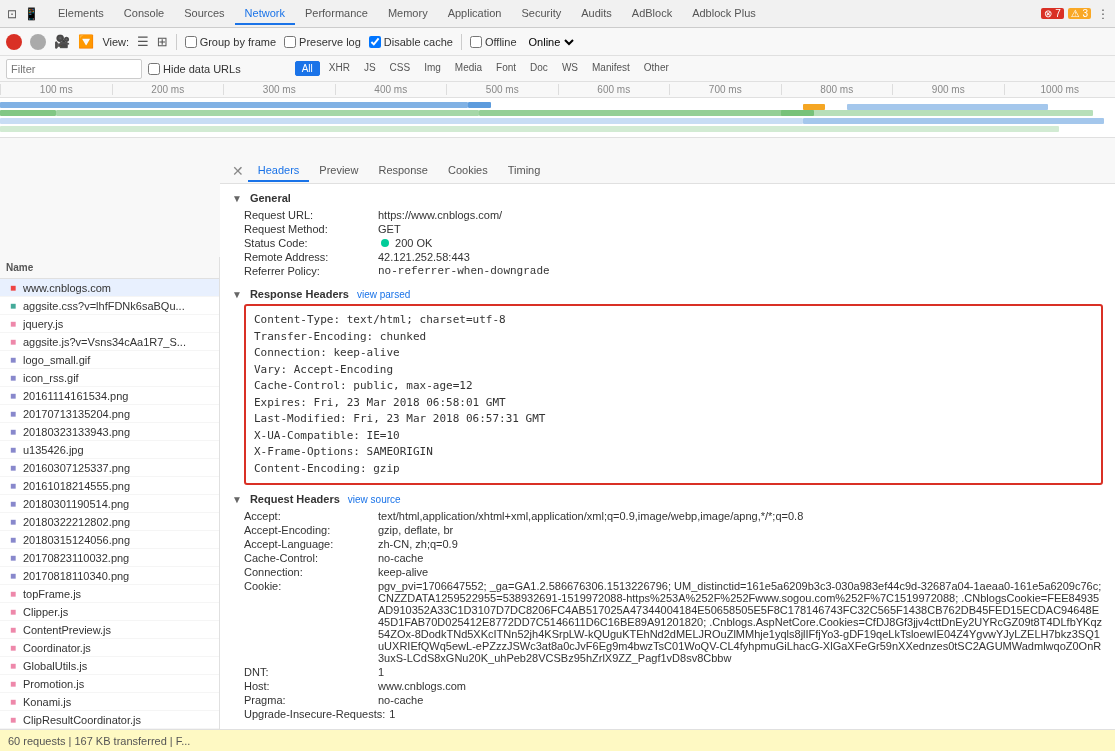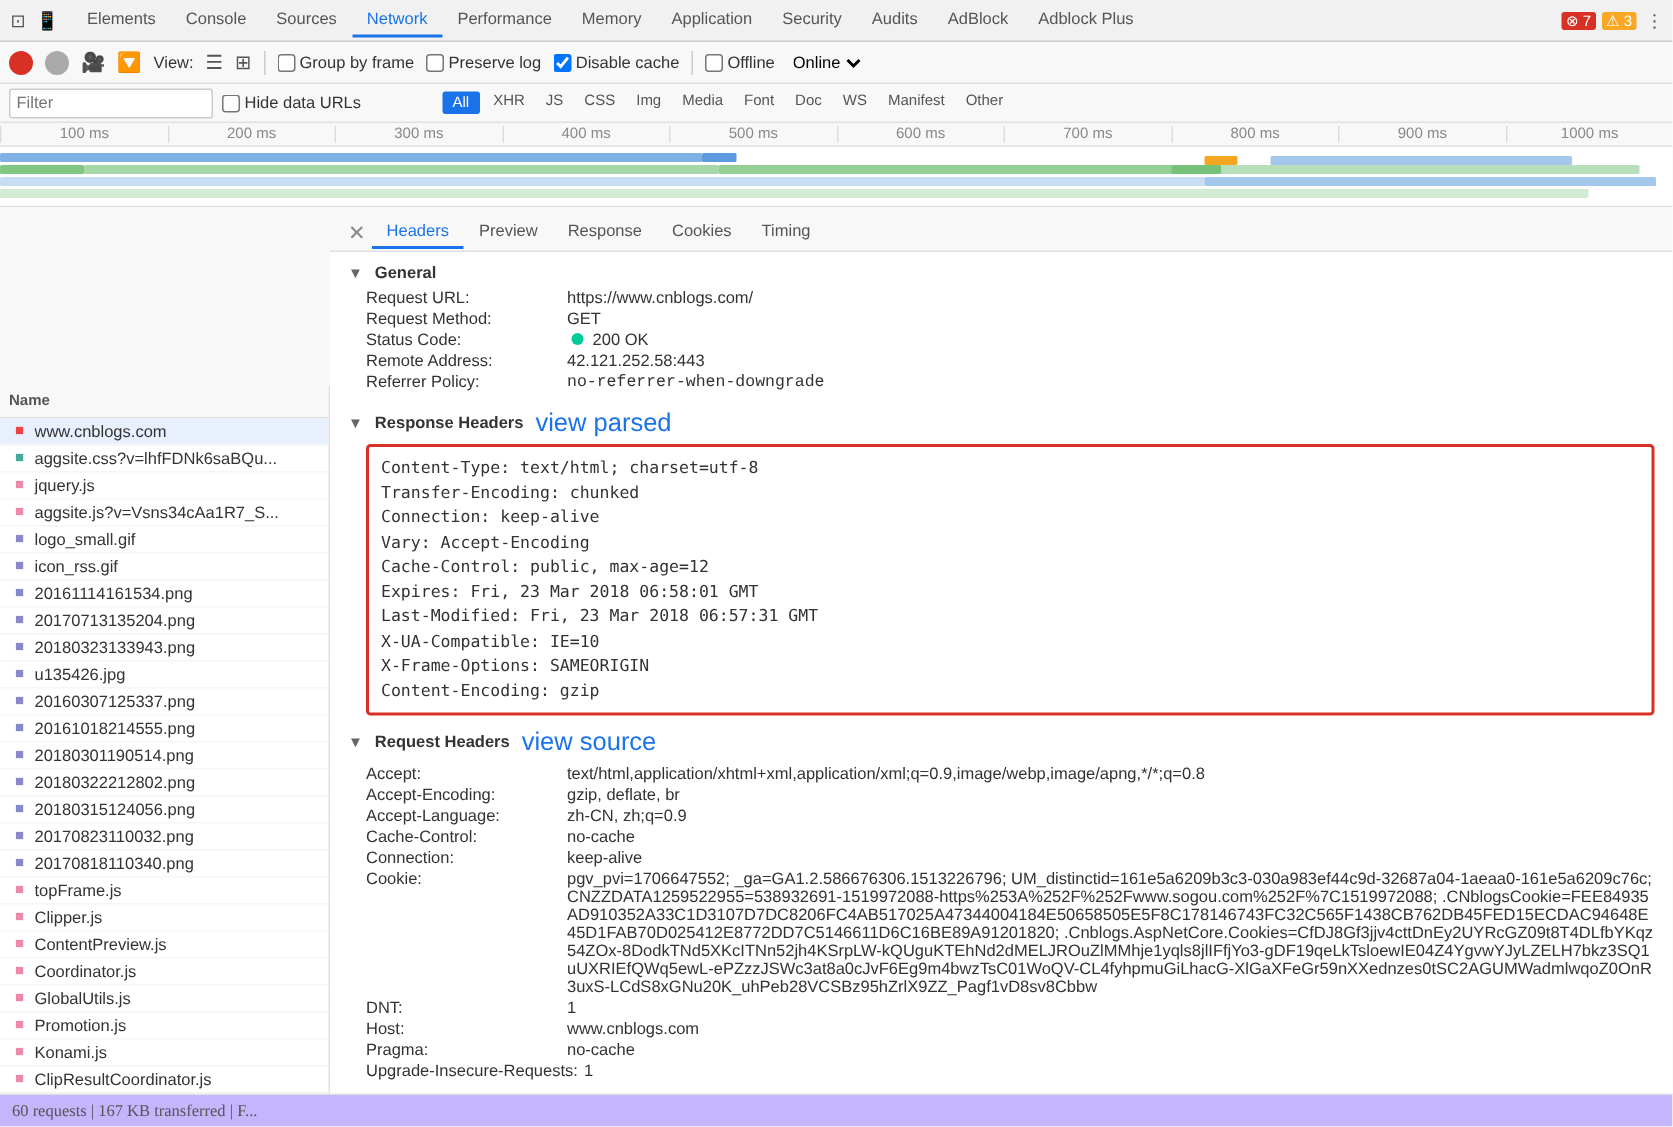--- a/index.html
+++ b/index.html
@@ -76,35 +76,35 @@
     .detail-tabs { display: flex; border-bottom: 1px solid #e0e0e0; background: #f8f8f8; align-items: center; height: 26px; padding: 0 4px; }
     .detail-tab { padding: 4px 10px; font-size: 11px; cursor: pointer; color: #555; border-bottom: 2px solid transparent; }
     .detail-tab.active { border-bottom: 2px solid #1a73e8; color: #1a73e8; }
     .close-btn { margin-left: 4px; font-size: 14px; cursor: pointer; color: #888; padding: 0 4px; }
     .detail-content { flex: 1; overflow-y: auto; padding: 8px 12px; font-size: 11px; }
 
     
     .section-header { display: flex; align-items: center; gap: 8px; margin-bottom: 4px; margin-top: 8px; font-weight: 600; font-size: 11px; color: #333; cursor: pointer; }
     .section-header:first-child { margin-top: 0; }
     .section-toggle { font-size: 10px; color: #666; }
-    .section-link { color: #1a73e8; cursor: pointer; font-size: 17px; font-weight: normal; }
+    .section-link { color: #1a73e8; cursor: pointer; font-size: 10px; font-weight: normal; }
     .kv-row { display: flex; padding: 1px 0 1px 12px; font-size: 11px; }
     .kv-key { color: #333; margin-right: 4px; font-weight: 500; min-width: 130px; flex-shrink: 0; }
     .kv-val { color: #333; word-break: break-all; }
     .status-ok { display: inline-block; width: 8px; height: 8px; background: #0c9; border-radius: 50%; margin: 0 3px; }
 
     
     .response-headers-box {
       border: 2px solid #d93025; border-radius: 3px; margin: 4px 0; padding: 6px 8px;
       font-size: 11px; font-family: monospace; color: #333; line-height: 1.5;
       margin-left: 12px;
     }
 
     
-    .status-bar { height: 22px; background: #c4b5fd; border-top: 1px solid #e0e0e0; display: flex; align-items: center; padding: 0 8px; font-size: 11px; color: #555; font-family: Liberation Serif, serif; }
+    .status-bar { height: 22px; background: #fef9c3; border-top: 1px solid #e0e0e0; display: flex; align-items: center; padding: 0 8px; font-size: 11px; color: #555; }
 
     
     ::-webkit-scrollbar { width: 6px; height: 6px; }
     ::-webkit-scrollbar-thumb { background: #ccc; border-radius: 3px; }
 
     .monospace { font-family: 'Courier New', monospace; font-size: 11px; }
   </style>
 </head>
 <body>
 

